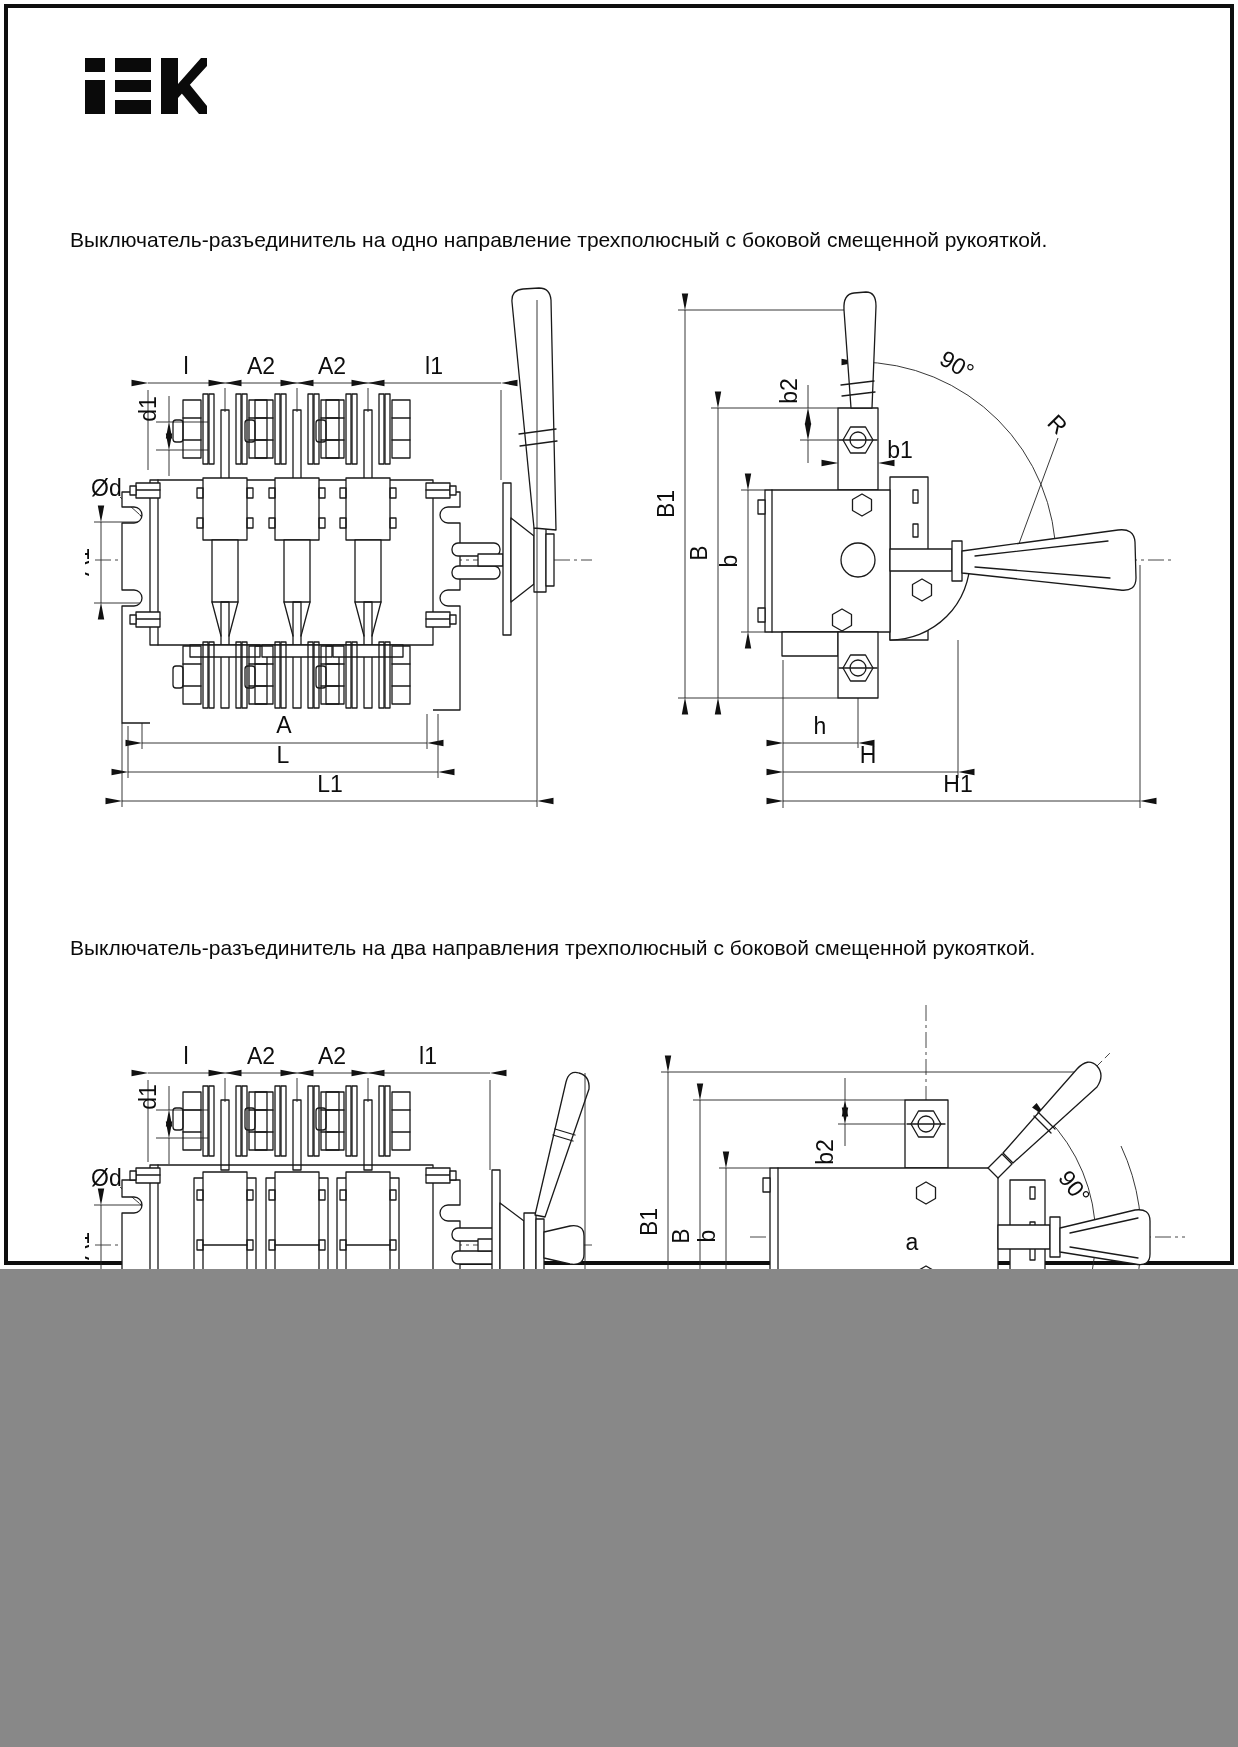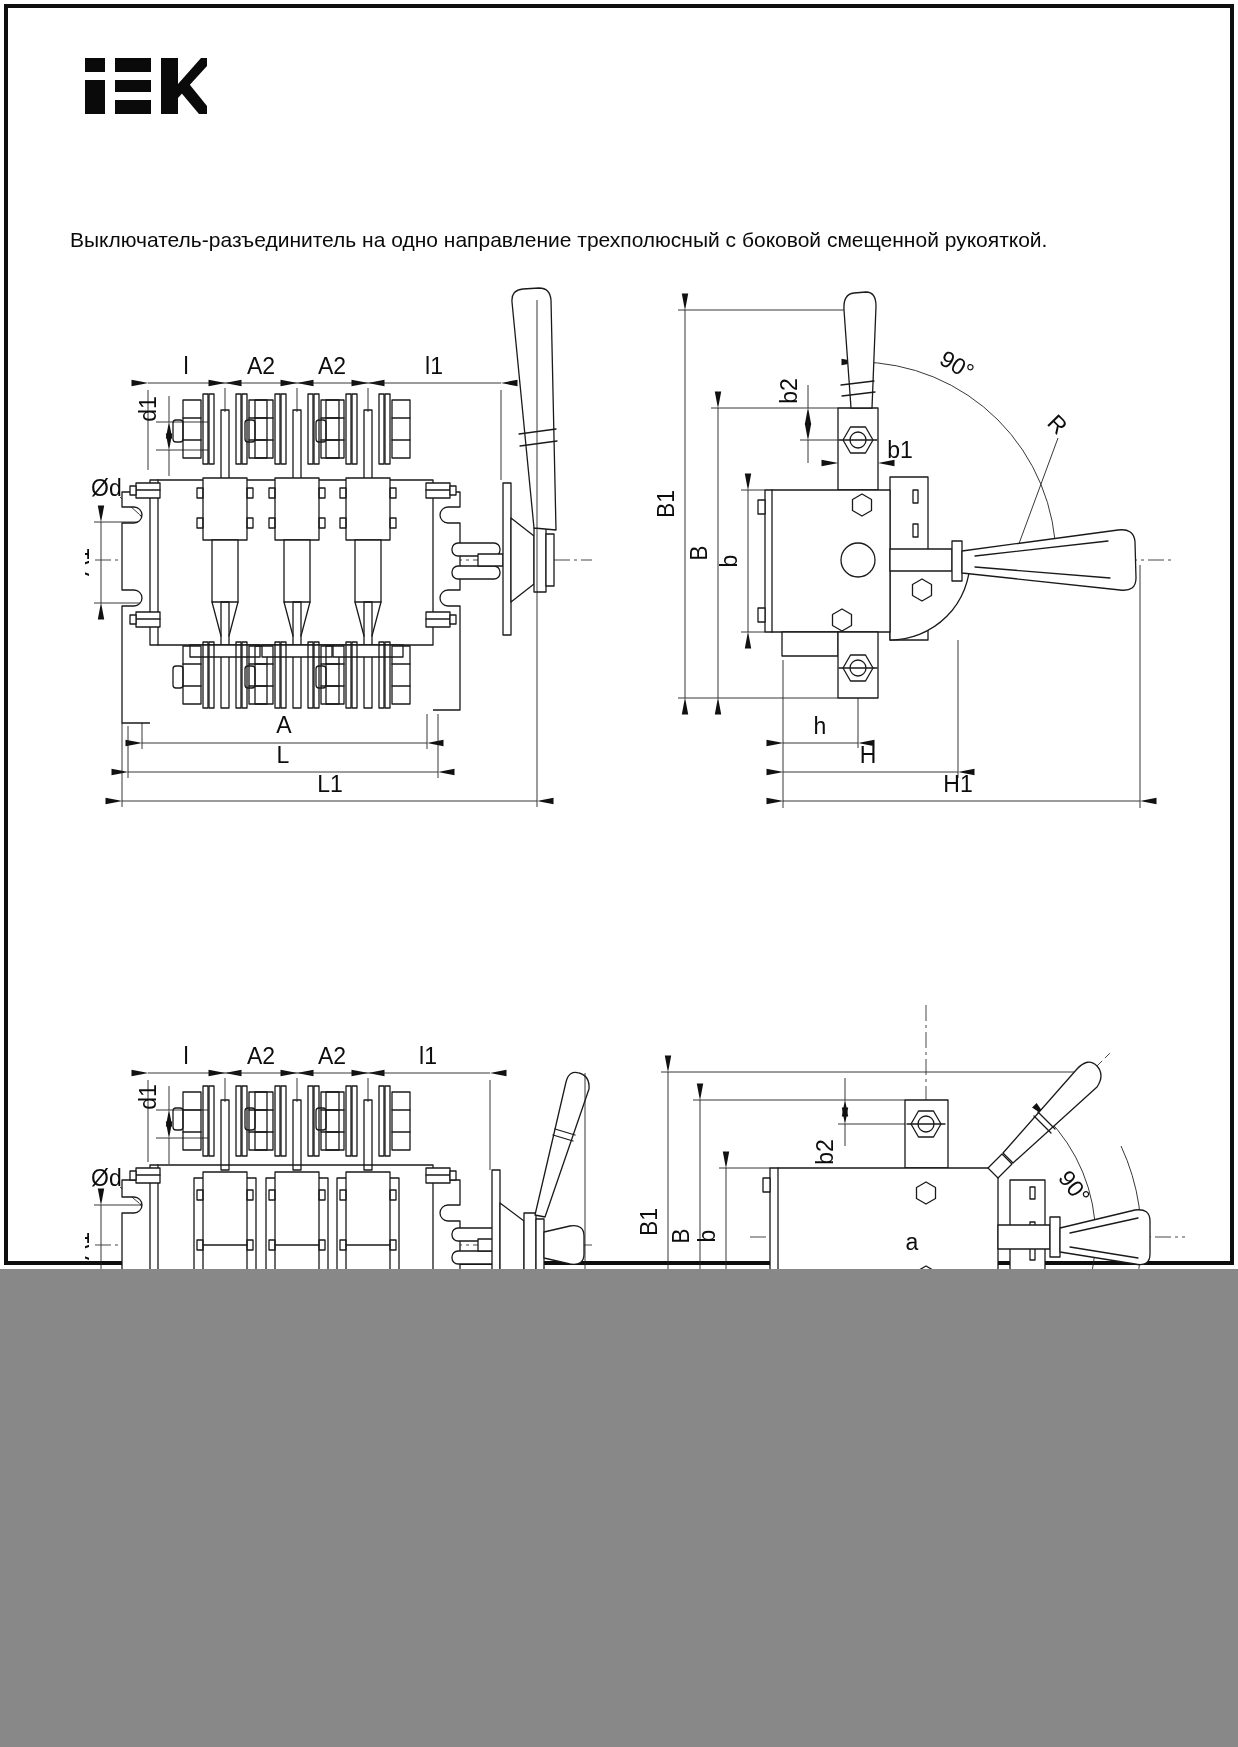--- a/index.html
+++ b/index.html
@@ -31,20 +31,21 @@
       <rect x="30" y="0" width="36" height="14"></rect>
       <rect x="30" y="22" width="36" height="12"></rect>
       <rect x="30" y="42" width="36" height="14"></rect>
       <rect x="76" y="0" width="17" height="56"></rect>
       <polygon points="93,26 116,0 122,0 122,8 101,31 93,40"></polygon>
       <polygon points="93,31 101,22 122,48 122,56 114,56"></polygon>
     </g>
   </svg>
 
   <div class="title" id="title1">Выключатель-разъединитель на одно направление трехполюсный с боковой смещенной рукояткой.</div>
+  <div class="title" id="title2">Выключатель-разъединитель на два направления трехполюсный с боковой смещенной рукояткой.</div>
 
   <svg style="left:85px;top:280px;" width="1150" height="535" viewBox="85 280 1150 535">
     <defs>
       <marker id="ar1" markerWidth="18" markerHeight="8" refX="0.5" refY="4" orient="auto-start-reverse" markerUnits="userSpaceOnUse">
         <path d="M0,4 L17,0.8 L17,7.2 Z" fill="#111"></path>
       </marker>
       <g id="pole1" class="ln">
         <rect x="-4" y="410" width="8" height="72"></rect>
         <rect x="-52" y="420" width="10" height="22" rx="3"></rect>
         <rect x="-42" y="400" width="18" height="58"></rect>

